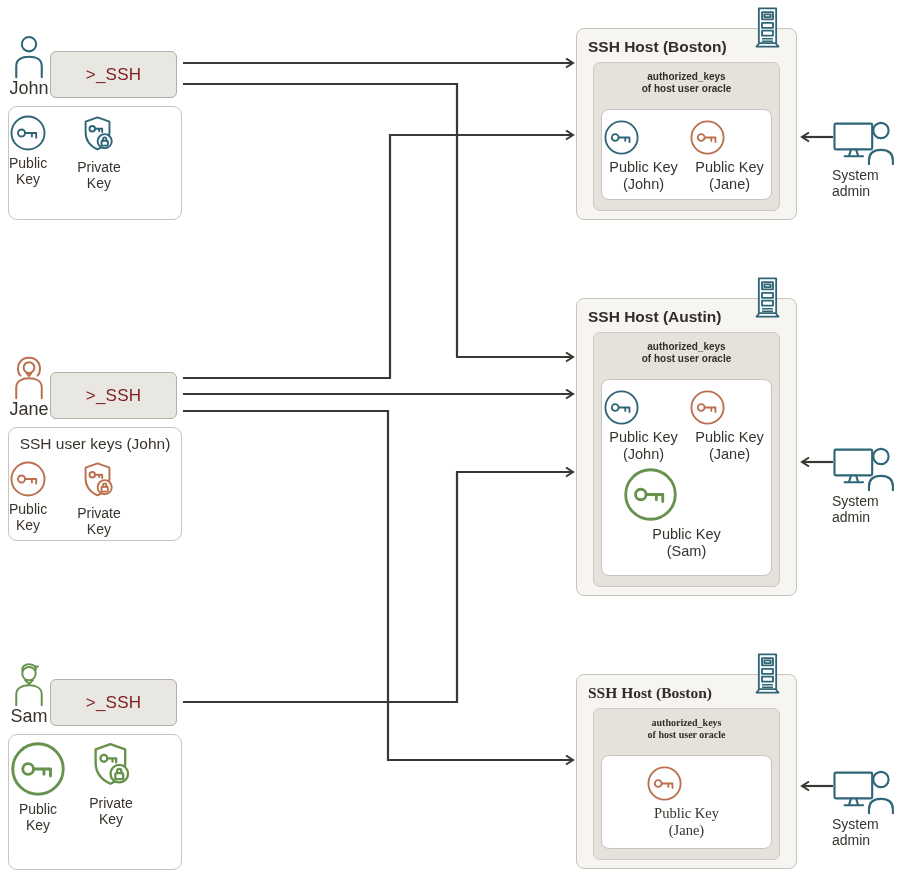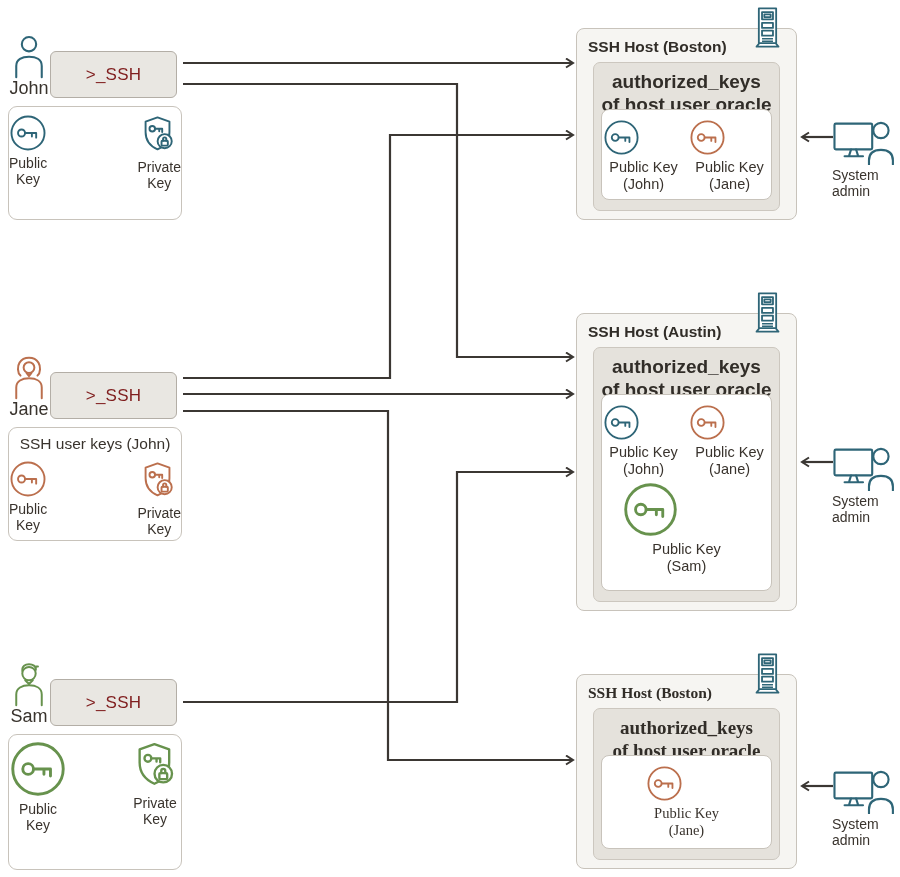--- a/index.html
+++ b/index.html
@@ -20,44 +20,44 @@
     background:#e9e7e2;border:1px solid #b3aea6;border-radius:6px;
     display:flex;align-items:center;justify-content:center;
     font-size:17px;letter-spacing:.2px;color:#7f1d1d;text-align:center;
   }
   .keys-card{
     position:absolute;left:0;top:73px;width:172px;height:112px;
     background:#fff;border:1px solid #c8c3bb;border-radius:9px;
   }
   #user-2 .keys-card{height:134px;}
   .card-title{text-align:center;padding-top:7px;font-size:15.5px;}
-  .key-row{display:flex;justify-content:space-between;align-items:flex-start;gap:30px;margin-top:7px;}
+  .key-row{display:flex;justify-content:flex-start;align-items:flex-start;gap:30px;margin-top:7px;}
   #user-2 .key-row{gap:18px;margin-top:5px;}
   .key-item{text-align:center;}
   .key-label{margin-top:3px;font-size:14px;line-height:1.15;white-space:pre-line;}
   .icon-pub{width:38px;height:38px;}
   .icon-shield{width:42px;height:42px;}
   #user-2 .icon-pub{width:58px;height:58px;}
   #user-2 .icon-shield{width:52px;height:52px;}
 
   
   .host{
     position:absolute;left:576px;width:219px;z-index:1;
     background:#f6f5f2;border:1.5px solid #c8c3bb;border-radius:8px;
   }
   #host-0{top:28px;height:190px;}
-  #host-1{top:313px;height:296px;}
+  #host-1{top:298px;height:296px;}
   #host-2{top:674px;height:193px;font-family:Liberation Serif, serif;}
   .host-title{position:absolute;left:11px;top:9px;font-size:15.5px;font-weight:bold;color:#312d28;}
   .server-icon{position:absolute;right:13px;top:-23px;width:31px;height:44px;z-index:2;}
   .auth-box{
     position:absolute;left:16px;right:16px;top:33px;bottom:8px;
     background:#e5e2dc;border:1px solid #ccc7bf;border-radius:7px;
   }
-  .auth-title{text-align:center;padding-top:8px;font-size:19px;font-weight:bold;line-height:1.2;white-space:pre-line;color:#312d28;}
+  .auth-title{text-align:center;padding-top:8px;font-size:10px;font-weight:bold;line-height:1.2;white-space:pre-line;color:#312d28;}
   .white-box{
     position:absolute;left:7px;right:7px;top:46px;bottom:10px;
     background:#fff;border:1px solid #c8c3bb;border-radius:8px;overflow:hidden;
   }
   .wkeys{display:flex;justify-content:center;align-items:flex-start;gap:4px;padding-top:9px;}
   .hkey{width:82px;text-align:center;}
   .hkey .icon-pub{width:37px;height:37px;}
   .klabel{margin-top:3px;font-size:14.5px;line-height:1.15;white-space:pre-line;}
   .hkey-large{margin:4px auto 0;width:130px;text-align:center;}
   .hkey-large .icon-pub{width:57px;height:57px;}

